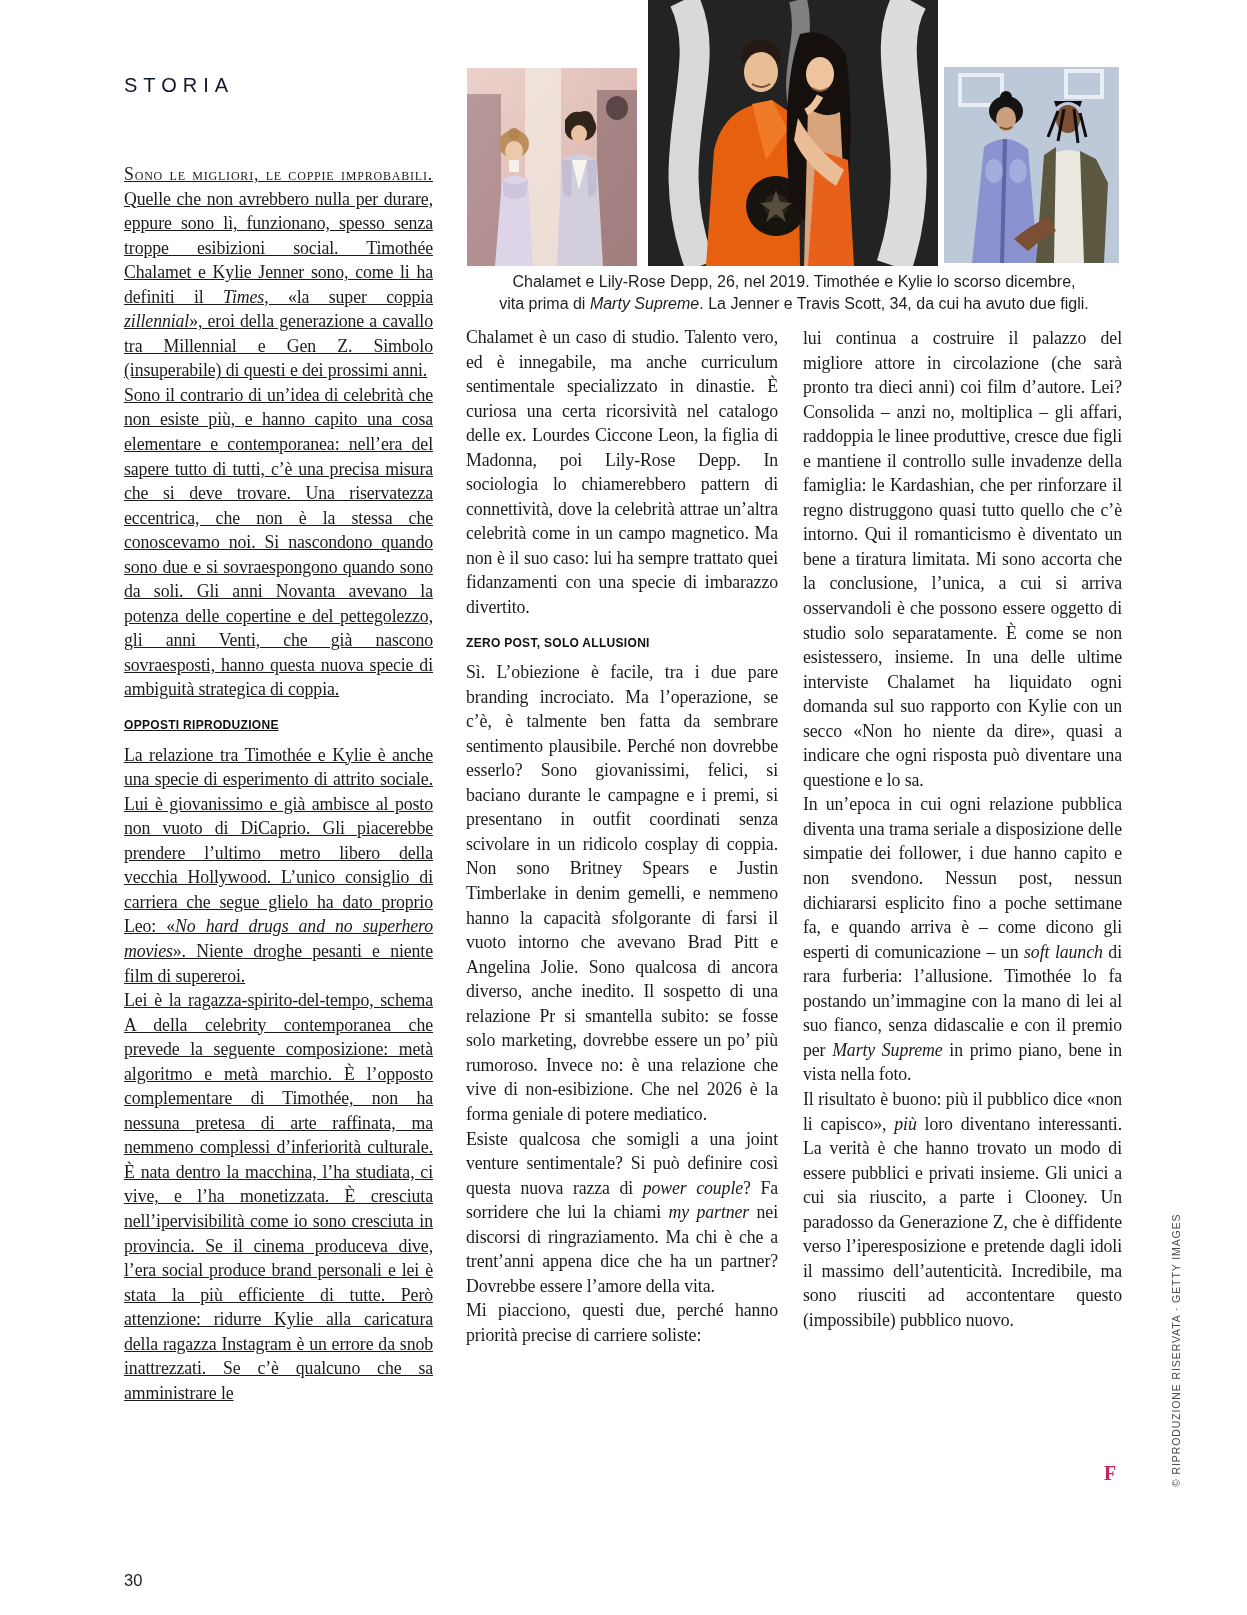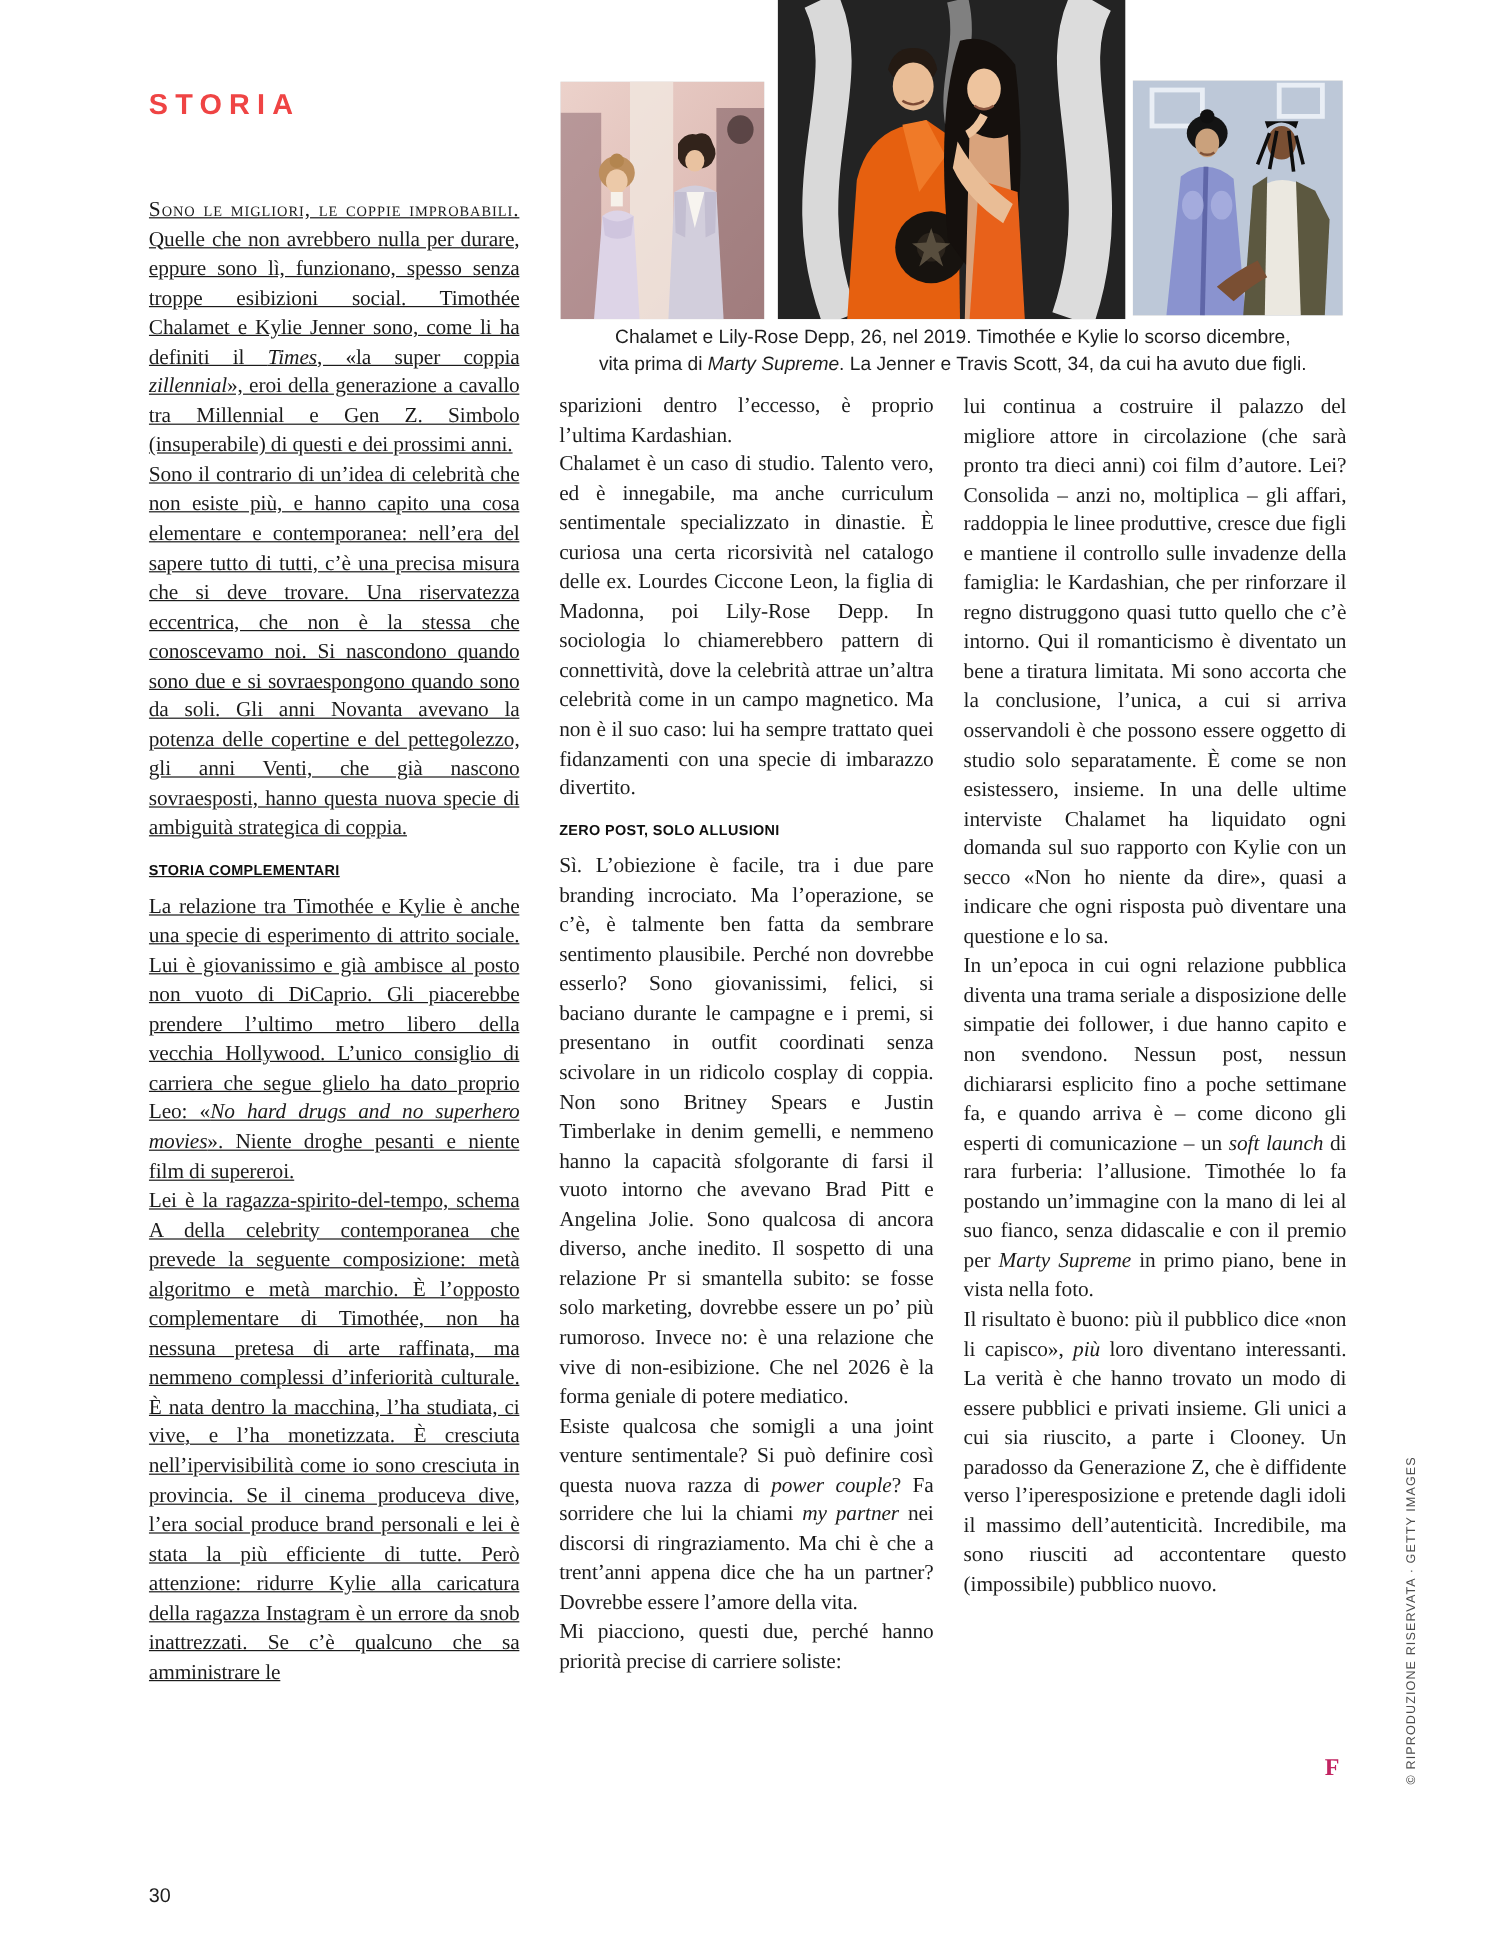--- a/index.html
+++ b/index.html
@@ -9,24 +9,24 @@
     height:1615px;
     background:#ffffff;
     overflow:hidden;
     font-family:"Liberation Serif", serif;
     color:#1b1b1b;
   }
   .kicker{
     position:absolute;
     left:124px; top:74px;
     font-family:"Liberation Sans", sans-serif;
-    font-size:24px;
-    font-weight:700;
+    font-size:20px;
+    font-weight:400;
     letter-spacing:6px;
-    color:#ef4444;
+    color:#0f172a;
   }
   
   .photo{position:absolute;margin:0;padding:0;overflow:hidden;background:#ddd;}
   .photo svg{display:block;width:100%;height:100%;}
   .photo-left{left:467px;top:68px;width:170px;height:198px;}
   .photo-center{left:648px;top:0px;width:290px;height:266px;}
   .photo-right{left:944px;top:67px;width:175px;height:196px;}
   .caption{
     position:absolute;
     left:466px; top:271px; width:656px;
@@ -180,26 +180,25 @@
 
   <div class="caption">
     <div>Chalamet e Lily-Rose Depp, 26, nel 2019. Timothée e Kylie lo scorso dicembre,</div>
     <div><span>vita prima di </span><span class="run-italic">Marty Supreme</span><span>. La Jenner e Travis Scott, 34, da cui ha avuto due figli.</span></div>
   </div>
 
   <div>
     <div class="col col-1">
         <p class="para lead"><span class="run-smallcaps">Sono le migliori, le coppie improbabili.</span><span> Quelle che non avrebbero nulla per durare, eppure sono lì, funzionano, spesso senza troppe esibizioni social. Timothée Chalamet e Kylie Jenner sono, come li ha definiti il </span><span class="run-italic">Times</span><span>, «la super coppia </span><span class="run-italic">zillennial</span><span>», eroi della generazione a cavallo tra Millennial e Gen Z. Simbolo (insuperabile) di questi e dei prossimi anni.</span></p>
         <p class="para"><span>Sono il contrario di un’idea di celebrità che non esiste più, e hanno capito una cosa elementare e contemporanea: nell’era del sapere tutto di tutti, c’è una precisa misura che si deve trovare. Una riservatezza eccentrica, che non è la stessa che conoscevamo noi. Si nascondono quando sono due e si sovraespongono quando sono da soli. Gli anni Novanta avevano la potenza delle copertine e del pettegolezzo, gli anni Venti, che già nascono sovraesposti, hanno questa nuova specie di ambiguità strategica di coppia.</span></p>
-        <h3 class="subhead">STORIA COMPLEMENTARI</h3>
+        <h3 class="subhead">OPPOSTI RIPRODUZIONE</h3>
         <p class="para"><span>La relazione tra Timothée e Kylie è anche una specie di esperimento di attrito sociale. Lui è giovanissimo e già ambisce al posto non vuoto di DiCaprio. Gli piacerebbe prendere l’ultimo metro libero della vecchia Hollywood. L’unico consiglio di carriera che segue glielo ha dato proprio Leo: «</span><span class="run-italic">No hard drugs and no superhero movies</span><span>». Niente droghe pesanti e niente film di supereroi.</span></p>
         <p class="para"><span>Lei è la ragazza-spirito-del-tempo, schema A della celebrity contemporanea che prevede la seguente composizione: metà algoritmo e metà marchio. È l’opposto complementare di Timothée, non ha nessuna pretesa di arte raffinata, ma nemmeno complessi d’inferiorità culturale. È nata dentro la macchina, l’ha studiata, ci vive, e l’ha monetizzata. È cresciuta nell’ipervisibilità come io sono cresciuta in provincia. Se il cinema produceva dive, l’era social produce brand personali e lei è stata la più efficiente di tutte. Però attenzione: ridurre Kylie alla caricatura della ragazza Instagram è un errore da snob inattrezzati. Se c’è qualcuno che sa amministrare le</span></p>
       </div>
     <div class="col col-2">
-        <p class="para"><span>sparizioni dentro l’eccesso, è proprio l’ultima Kardashian.</span></p>
         <p class="para"><span>Chalamet è un caso di studio. Talento vero, ed è innegabile, ma anche curriculum sentimentale specializzato in dinastie. È curiosa una certa ricorsività nel catalogo delle ex. Lourdes Ciccone Leon, la figlia di Madonna, poi Lily-Rose Depp. In sociologia lo chiamerebbero pattern di connettività, dove la celebrità attrae un’altra celebrità come in un campo magnetico. Ma non è il suo caso: lui ha sempre trattato quei fidanzamenti con una specie di imbarazzo divertito.</span></p>
         <h3 class="subhead">ZERO POST, SOLO ALLUSIONI</h3>
         <p class="para"><span>Sì. L’obiezione è facile, tra i due pare branding incrociato. Ma l’operazione, se c’è, è talmente ben fatta da sembrare sentimento plausibile. Perché non dovrebbe esserlo? Sono giovanissimi, felici, si baciano durante le campagne e i premi, si presentano in outfit coordinati senza scivolare in un ridicolo cosplay di coppia. Non sono Britney Spears e Justin Timberlake in denim gemelli, e nemmeno hanno la capacità sfolgorante di farsi il vuoto intorno che avevano Brad Pitt e Angelina Jolie. Sono qualcosa di ancora diverso, anche inedito. Il sospetto di una relazione Pr si smantella subito: se fosse solo marketing, dovrebbe essere un po’ più rumoroso. Invece no: è una relazione che vive di non-esibizione. Che nel 2026 è la forma geniale di potere mediatico.</span></p>
         <p class="para"><span>Esiste qualcosa che somigli a una joint venture sentimentale? Si può definire così questa nuova razza di </span><span class="run-italic">power couple</span><span>? Fa sorridere che lui la chiami </span><span class="run-italic">my partner</span><span> nei discorsi di ringraziamento. Ma chi è che a trent’anni appena dice che ha un partner? Dovrebbe essere l’amore della vita.</span></p>
         <p class="para"><span>Mi piacciono, questi due, perché hanno priorità precise di carriere soliste:</span></p>
       </div>
     <div class="col col-3">
         <p class="para"><span>lui continua a costruire il palazzo del migliore attore in circolazione (che sarà pronto tra dieci anni) coi film d’autore. Lei? Consolida – anzi no, moltiplica – gli affari, raddoppia le linee produttive, cresce due figli e mantiene il controllo sulle invadenze della famiglia: le Kardashian, che per rinforzare il regno distruggono quasi tutto quello che c’è intorno. Qui il romanticismo è diventato un bene a tiratura limitata. Mi sono accorta che la conclusione, l’unica, a cui si arriva osservandoli è che possono essere oggetto di studio solo separatamente. È come se non esistessero, insieme. In una delle ultime interviste Chalamet ha liquidato ogni domanda sul suo rapporto con Kylie con un secco «Non ho niente da dire», quasi a indicare che ogni risposta può diventare una questione e lo sa.</span></p>
         <p class="para"><span>In un’epoca in cui ogni relazione pubblica diventa una trama seriale a disposizione delle simpatie dei follower, i due hanno capito e non svendono. Nessun post, nessun dichiararsi esplicito fino a poche settimane fa, e quando arriva è – come dicono gli esperti di comunicazione – un </span><span class="run-italic">soft launch</span><span> di rara furberia: l’allusione. Timothée lo fa postando un’immagine con la mano di lei al suo fianco, senza didascalie e con il premio per </span><span class="run-italic">Marty Supreme</span><span> in primo piano, bene in vista nella foto.</span></p>
         <p class="para"><span>Il risultato è buono: più il pubblico dice «non li capisco», </span><span class="run-italic">più</span><span> loro diventano interessanti. La verità è che hanno trovato un modo di essere pubblici e privati insieme. Gli unici a cui sia riuscito, a parte i Clooney. Un paradosso da Generazione Z, che è diffidente verso l’iperesposizione e pretende dagli idoli il massimo dell’autenticità. Incredibile, ma sono riusciti ad accontentare questo (impossibile) pubblico nuovo.</span></p>

